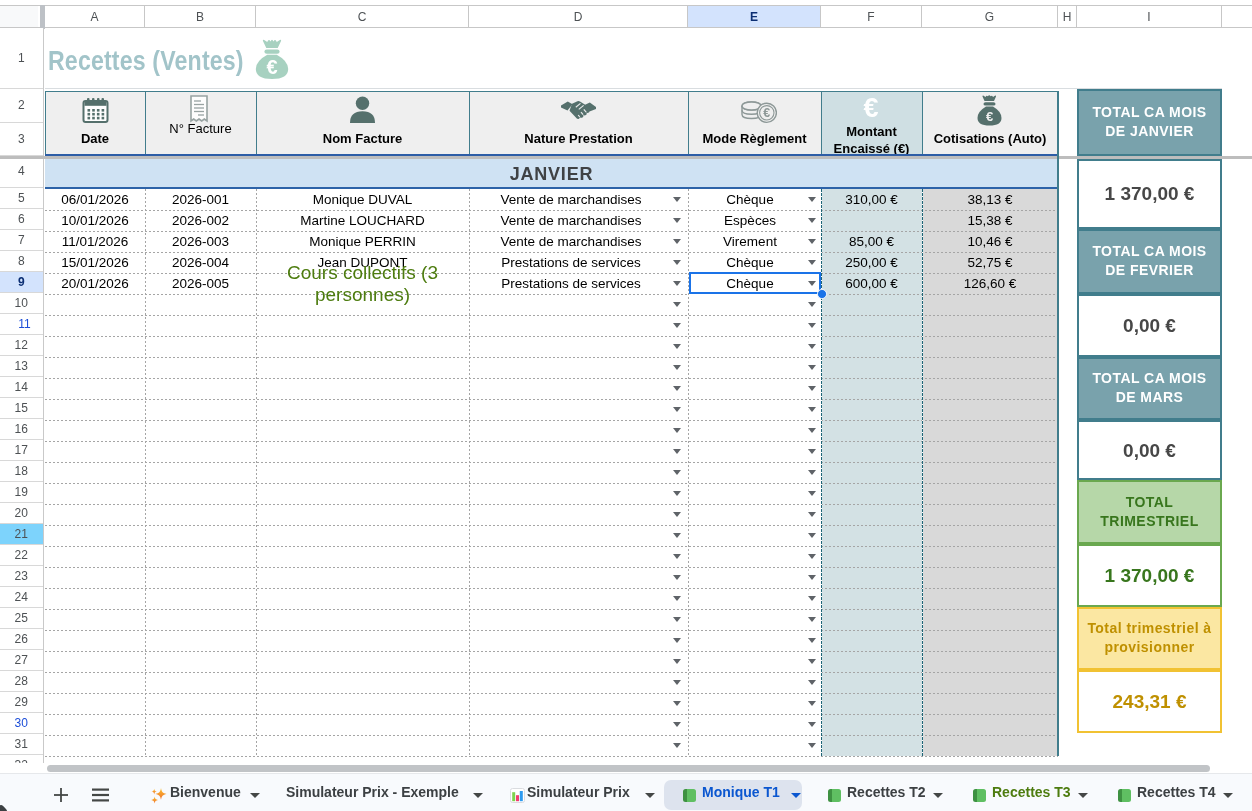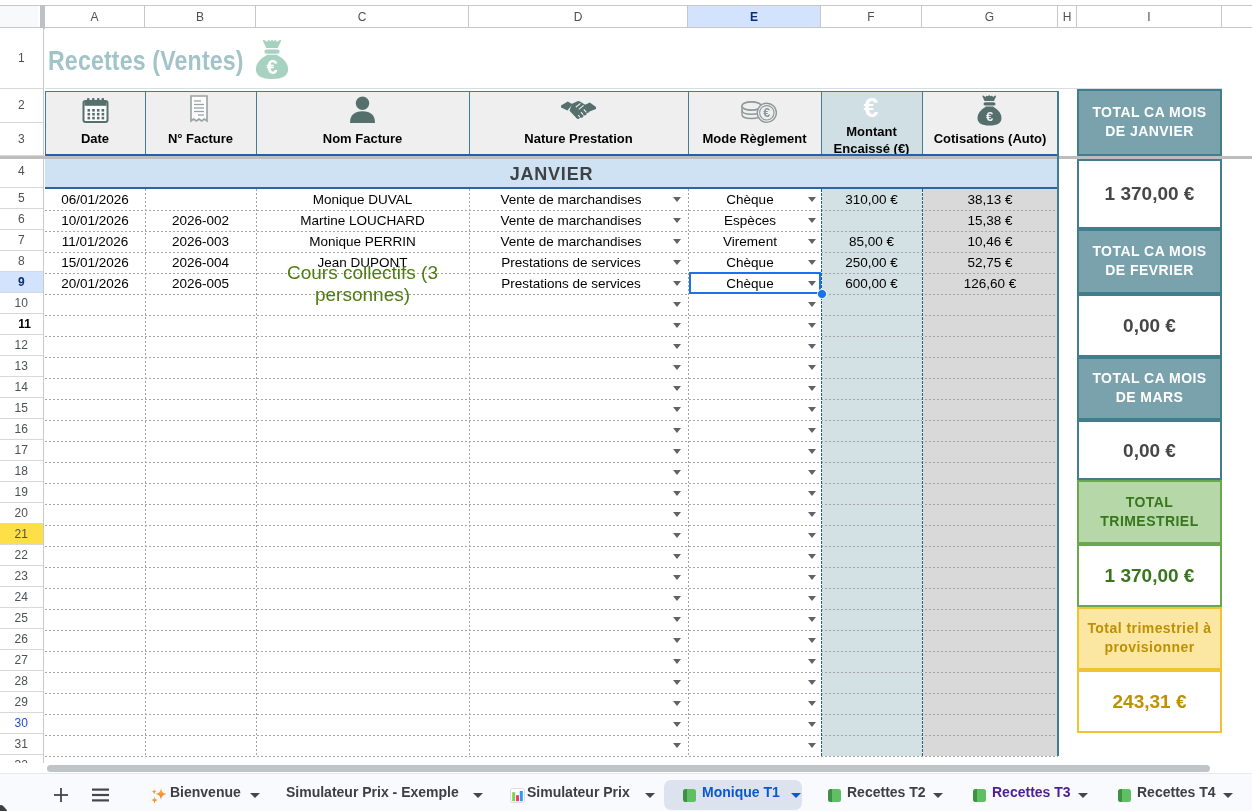--- a/index.html
+++ b/index.html
@@ -23,31 +23,31 @@
 <div class="ab ct" style="left:0;top:0px;width:42.5px;height:61px;background:#fff;border-bottom:1px solid #d8d8d8;color:#4d5154;font-size:12px;font-weight:400">1</div>
 <div class="ab ct" style="left:0;top:61px;width:42.5px;height:33.5px;background:#fff;border-bottom:1px solid #d8d8d8;color:#4d5154;font-size:12px;font-weight:400">2</div>
 <div class="ab ct" style="left:0;top:94.5px;width:42.5px;height:33.0px;background:#fff;border-bottom:1px solid #d8d8d8;color:#4d5154;font-size:12px;font-weight:400">3</div>
 <div class="ab ct" style="left:0;top:127.5px;width:42.5px;height:32.0px;background:#fff;border-bottom:1px solid #d8d8d8;color:#4d5154;font-size:12px;font-weight:400">4</div>
 <div class="ab ct" style="left:0;top:159.5px;width:42.5px;height:21.0px;background:#fff;border-bottom:1px solid #d8d8d8;color:#4d5154;font-size:12px;font-weight:400">5</div>
 <div class="ab ct" style="left:0;top:180.5px;width:42.5px;height:21.0px;background:#fff;border-bottom:1px solid #d8d8d8;color:#4d5154;font-size:12px;font-weight:400">6</div>
 <div class="ab ct" style="left:0;top:201.5px;width:42.5px;height:21.0px;background:#fff;border-bottom:1px solid #d8d8d8;color:#4d5154;font-size:12px;font-weight:400">7</div>
 <div class="ab ct" style="left:0;top:222.5px;width:42.5px;height:21.0px;background:#fff;border-bottom:1px solid #d8d8d8;color:#4d5154;font-size:12px;font-weight:400">8</div>
 <div class="ab ct" style="left:0;top:243.5px;width:42.5px;height:21.0px;background:#d3e3fd;border-bottom:1px solid #d8d8d8;color:#0b2e73;font-size:12px;font-weight:700">9</div>
 <div class="ab ct" style="left:0;top:264.5px;width:42.5px;height:21.0px;background:#fff;border-bottom:1px solid #d8d8d8;color:#4d5154;font-size:12px;font-weight:400">10</div>
-<div class="ab ct" style="left:0;top:285.5px;width:49px;height:21.0px;background:#fff;border-bottom:1px solid #d8d8d8;color:#000000;font-size:12px;font-weight:700">11</div>
+<div class="ab ct" style="left:0;top:285.5px;width:49px;height:21.0px;background:#fff;border-bottom:1px solid #d8d8d8;color:#1d4ed8;font-size:12px;font-weight:400">11</div>
 <div class="ab ct" style="left:0;top:306.5px;width:42.5px;height:21.0px;background:#fff;border-bottom:1px solid #d8d8d8;color:#4d5154;font-size:12px;font-weight:400">12</div>
 <div class="ab ct" style="left:0;top:327.5px;width:42.5px;height:21.0px;background:#fff;border-bottom:1px solid #d8d8d8;color:#4d5154;font-size:12px;font-weight:400">13</div>
 <div class="ab ct" style="left:0;top:348.5px;width:42.5px;height:21.0px;background:#fff;border-bottom:1px solid #d8d8d8;color:#4d5154;font-size:12px;font-weight:400">14</div>
 <div class="ab ct" style="left:0;top:369.5px;width:42.5px;height:21.0px;background:#fff;border-bottom:1px solid #d8d8d8;color:#4d5154;font-size:12px;font-weight:400">15</div>
 <div class="ab ct" style="left:0;top:390.5px;width:42.5px;height:21.0px;background:#fff;border-bottom:1px solid #d8d8d8;color:#4d5154;font-size:12px;font-weight:400">16</div>
 <div class="ab ct" style="left:0;top:411.5px;width:42.5px;height:21.0px;background:#fff;border-bottom:1px solid #d8d8d8;color:#4d5154;font-size:12px;font-weight:400">17</div>
 <div class="ab ct" style="left:0;top:432.5px;width:42.5px;height:21.0px;background:#fff;border-bottom:1px solid #d8d8d8;color:#4d5154;font-size:12px;font-weight:400">18</div>
 <div class="ab ct" style="left:0;top:453.5px;width:42.5px;height:21.0px;background:#fff;border-bottom:1px solid #d8d8d8;color:#4d5154;font-size:12px;font-weight:400">19</div>
 <div class="ab ct" style="left:0;top:474.5px;width:42.5px;height:21.0px;background:#fff;border-bottom:1px solid #d8d8d8;color:#4d5154;font-size:12px;font-weight:400">20</div>
-<div class="ab ct" style="left:0;top:495.5px;width:42.5px;height:21.0px;background:#fde047;border-bottom:1px solid #d8d8d8;color:#4d5154;font-size:12px;font-weight:400">21</div>
+<div class="ab ct" style="left:0;top:495.5px;width:42.5px;height:21.0px;background:#7dd3fc;border-bottom:1px solid #d8d8d8;color:#4d5154;font-size:12px;font-weight:400">21</div>
 <div class="ab ct" style="left:0;top:516.5px;width:42.5px;height:21.0px;background:#fff;border-bottom:1px solid #d8d8d8;color:#4d5154;font-size:12px;font-weight:400">22</div>
 <div class="ab ct" style="left:0;top:537.5px;width:42.5px;height:21.0px;background:#fff;border-bottom:1px solid #d8d8d8;color:#4d5154;font-size:12px;font-weight:400">23</div>
 <div class="ab ct" style="left:0;top:558.5px;width:42.5px;height:21.0px;background:#fff;border-bottom:1px solid #d8d8d8;color:#4d5154;font-size:12px;font-weight:400">24</div>
 <div class="ab ct" style="left:0;top:579.5px;width:42.5px;height:21.0px;background:#fff;border-bottom:1px solid #d8d8d8;color:#4d5154;font-size:12px;font-weight:400">25</div>
 <div class="ab ct" style="left:0;top:600.5px;width:42.5px;height:21.0px;background:#fff;border-bottom:1px solid #d8d8d8;color:#4d5154;font-size:12px;font-weight:400">26</div>
 <div class="ab ct" style="left:0;top:621.5px;width:42.5px;height:21.0px;background:#fff;border-bottom:1px solid #d8d8d8;color:#4d5154;font-size:12px;font-weight:400">27</div>
 <div class="ab ct" style="left:0;top:642.5px;width:42.5px;height:21.0px;background:#fff;border-bottom:1px solid #d8d8d8;color:#4d5154;font-size:12px;font-weight:400">28</div>
 <div class="ab ct" style="left:0;top:663.5px;width:42.5px;height:21.0px;background:#fff;border-bottom:1px solid #d8d8d8;color:#4d5154;font-size:12px;font-weight:400">29</div>
 <div class="ab ct" style="left:0;top:684.5px;width:42.5px;height:21.0px;background:#fff;border-bottom:1px solid #d8d8d8;color:#1d4ed8;font-size:12px;font-weight:400">30</div>
 <div class="ab ct" style="left:0;top:705.5px;width:42.5px;height:21.0px;background:#fff;border-bottom:1px solid #d8d8d8;color:#4d5154;font-size:12px;font-weight:400">31</div>
@@ -60,21 +60,21 @@
 <g fill="#a7d1c0">
 <path d="M15 12 L11.5 4.5 Q11 3 12.8 3.5 L16 5.5 Q17.5 2 19.5 5 Q21 1.5 22.5 5 Q24.5 2 26 5.5 L29.2 3.5 Q31 3 30.5 4.5 L27 12 Z"></path>
 <path d="M15.5 13.5 Q13 13.5 13 15.8 Q13 18 15.5 18 L26.5 18 Q29 18 29 15.8 Q29 13.5 26.5 13.5 Z"></path>
 <path d="M16 19 Q4 25.5 4 34 Q4 44.5 21 44.5 Q38 44.5 38 34 Q38 25.5 26 19 Z"></path>
 </g>
 <text x="21" y="39.5" font-size="21" font-weight="700" fill="#fff" text-anchor="middle" font-family="Liberation Sans">€</text>
 </svg>
 <div class="ab" style="left:1px;top:62.5px;width:100px;height:65.0px;background:#efefef;border:1.5px solid #417d8c;border-right-width:0px"></div>
 <div class="ab ct" style="left:-59.0px;top:102px;width:220px;height:16px;font-weight:700;font-size:13px;color:#000">Date</div>
 <div class="ab" style="left:101px;top:62.5px;width:111px;height:65.0px;background:#efefef;border:1.5px solid #417d8c;border-right-width:0px"></div>
-<div class="ab ct" style="left:46.5px;top:102px;width:220px;height:16px;font-weight:700;font-size:13px;color:#000">N° Facture</div>
+<div class="ab ct" style="left:46.5px;top:92px;width:220px;height:16px;font-weight:400;font-size:13px;color:#000">N° Facture</div>
 <div class="ab" style="left:212px;top:62.5px;width:213px;height:65.0px;background:#efefef;border:1.5px solid #417d8c;border-right-width:0px"></div>
 <div class="ab ct" style="left:208.5px;top:102px;width:220px;height:16px;font-weight:700;font-size:13px;color:#000">Nom Facture</div>
 <div class="ab" style="left:425px;top:62.5px;width:219px;height:65.0px;background:#efefef;border:1.5px solid #417d8c;border-right-width:0px"></div>
 <div class="ab ct" style="left:424.5px;top:102px;width:220px;height:16px;font-weight:700;font-size:13px;color:#000">Nature Prestation</div>
 <div class="ab" style="left:644px;top:62.5px;width:133px;height:65.0px;background:#efefef;border:1.5px solid #417d8c;border-right-width:0px"></div>
 <div class="ab ct" style="left:600.5px;top:102px;width:220px;height:16px;font-weight:700;font-size:13px;color:#000">Mode Règlement</div>
 <div class="ab" style="left:777px;top:62.5px;width:101px;height:65.0px;background:#cfdfe3;border:1.5px solid #417d8c;border-right-width:0px"></div>
 <div class="ab ct" style="left:757.5px;top:94px;width:140px;height:36px;font-weight:700;font-size:13px;color:#000;line-height:17px">Montant<br>Encaissé (€)</div>
 <div class="ab" style="left:878px;top:62.5px;width:136px;height:65.0px;background:#efefef;border:1.5px solid #417d8c;border-right-width:1.5px"></div>
 <div class="ab ct" style="left:836.0px;top:102px;width:220px;height:16px;font-weight:700;font-size:13px;color:#000">Cotisations (Auto)</div>
@@ -186,20 +186,21 @@
 <div class="dh" style="left:1px;top:707.0px;width:1013px"></div>
 <div class="dh" style="left:1px;top:728.0px;width:1013px"></div>
 <div class="ab" style="left:101px;top:161px;width:1px;height:567px;background:repeating-linear-gradient(180deg,#a5a5a5 0 2px,transparent 2px 4px)"></div>
 <div class="ab" style="left:212px;top:161px;width:1px;height:567px;background:repeating-linear-gradient(180deg,#a5a5a5 0 2px,transparent 2px 4px)"></div>
 <div class="ab" style="left:425px;top:161px;width:1px;height:567px;background:repeating-linear-gradient(180deg,#a5a5a5 0 2px,transparent 2px 4px)"></div>
 <div class="ab" style="left:644px;top:161px;width:1px;height:567px;background:repeating-linear-gradient(180deg,#a5a5a5 0 2px,transparent 2px 4px)"></div>
 <div class="ab" style="left:776.5px;top:161px;width:1.6px;height:567px;background:repeating-linear-gradient(180deg,#1d6577 0 2.6px,#fff 2.6px 4px)"></div>
 <div class="ab" style="left:877.5px;top:161px;width:1.6px;height:567px;background:repeating-linear-gradient(180deg,#1d6577 0 2.6px,#fff 2.6px 4px)"></div>
 <div class="ab" style="left:1013px;top:62.5px;width:1.5px;height:665.5px;background:#417d8c"></div>
 <div class="ab ct" style="left:-64px;top:161.0px;width:230px;height:21px;font-size:13.5px;color:#000">06/01/2026</div>
+<div class="ab ct" style="left:41.5px;top:161.0px;width:230px;height:21px;font-size:13.5px;color:#000">2026-001</div>
 <div class="ab ct" style="left:203.5px;top:161.0px;width:230px;height:21px;font-size:13.5px;color:#000">Monique DUVAL</div>
 <div class="ab ct" style="left:412px;top:161.0px;width:230px;height:21px;font-size:13.5px;color:#000">Vente de marchandises</div>
 <div class="ab ct" style="left:591px;top:161.0px;width:230px;height:21px;font-size:13.5px;color:#000">Chèque</div>
 <div class="ab ct" style="left:712.5px;top:161.0px;width:230px;height:21px;font-size:13.5px;color:#000">310,00 €</div>
 <div class="ab ct" style="left:831px;top:161.0px;width:230px;height:21px;font-size:13.5px;color:#000">38,13 €</div>
 <div class="ab ct" style="left:-64px;top:182.0px;width:230px;height:21px;font-size:13.5px;color:#000">10/01/2026</div>
 <div class="ab ct" style="left:41.5px;top:182.0px;width:230px;height:21px;font-size:13.5px;color:#000">2026-002</div>
 <div class="ab ct" style="left:203.5px;top:182.0px;width:230px;height:21px;font-size:13.5px;color:#000">Martine LOUCHARD</div>
 <div class="ab ct" style="left:412px;top:182.0px;width:230px;height:21px;font-size:13.5px;color:#000">Vente de marchandises</div>
 <div class="ab ct" style="left:591px;top:182.0px;width:230px;height:21px;font-size:13.5px;color:#000">Espèces</div>
@@ -442,16 +443,16 @@
 <div class="ab" style="left:527px;top:773px;height:38px;display:flex;align-items:center;font-size:14px;font-weight:700;color:#3c4043">Simulateur Prix</div>
 <div class="ab" style="left:645px;top:793px;width:0;height:0;border-left:5px solid transparent;border-right:5px solid transparent;border-top:5.5px solid #444746"></div>
 <div class="ab" style="left:664px;top:780px;width:138px;height:30px;border-radius:7px;background:#dde3ee"></div>
 <div class="ab" style="left:683px;top:789px;width:13px;height:13px;border-radius:2.5px;background:linear-gradient(90deg,#3e9142 0 3.5px,#5fbf62 3.5px);"></div>
 <div class="ab" style="left:702px;top:773px;height:38px;display:flex;align-items:center;font-size:14px;font-weight:700;color:#0b57d0">Monique T1</div>
 <div class="ab" style="left:791px;top:793px;width:0;height:0;border-left:5px solid transparent;border-right:5px solid transparent;border-top:5.5px solid #0b57d0"></div>
 <div class="ab" style="left:828px;top:789px;width:13px;height:13px;border-radius:2.5px;background:linear-gradient(90deg,#3e9142 0 3.5px,#5fbf62 3.5px);"></div>
 <div class="ab" style="left:847px;top:773px;height:38px;display:flex;align-items:center;font-size:14px;font-weight:700;color:#3c4043">Recettes T2</div>
 <div class="ab" style="left:933px;top:793px;width:0;height:0;border-left:5px solid transparent;border-right:5px solid transparent;border-top:5.5px solid #444746"></div>
 <div class="ab" style="left:973px;top:789px;width:13px;height:13px;border-radius:2.5px;background:linear-gradient(90deg,#3e9142 0 3.5px,#5fbf62 3.5px);"></div>
-<div class="ab" style="left:992px;top:773px;height:38px;display:flex;align-items:center;font-size:14px;font-weight:700;color:#4c1d95">Recettes T3</div>
+<div class="ab" style="left:992px;top:773px;height:38px;display:flex;align-items:center;font-size:14px;font-weight:700;color:#4d7c0f">Recettes T3</div>
 <div class="ab" style="left:1078px;top:793px;width:0;height:0;border-left:5px solid transparent;border-right:5px solid transparent;border-top:5.5px solid #444746"></div>
 <div class="ab" style="left:1118px;top:789px;width:13px;height:13px;border-radius:2.5px;background:linear-gradient(90deg,#3e9142 0 3.5px,#5fbf62 3.5px);"></div>
 <div class="ab" style="left:1137px;top:773px;height:38px;display:flex;align-items:center;font-size:14px;font-weight:700;color:#3c4043">Recettes T4</div>
 <div class="ab" style="left:1223px;top:793px;width:0;height:0;border-left:5px solid transparent;border-right:5px solid transparent;border-top:5.5px solid #444746"></div>
 </body></html>

